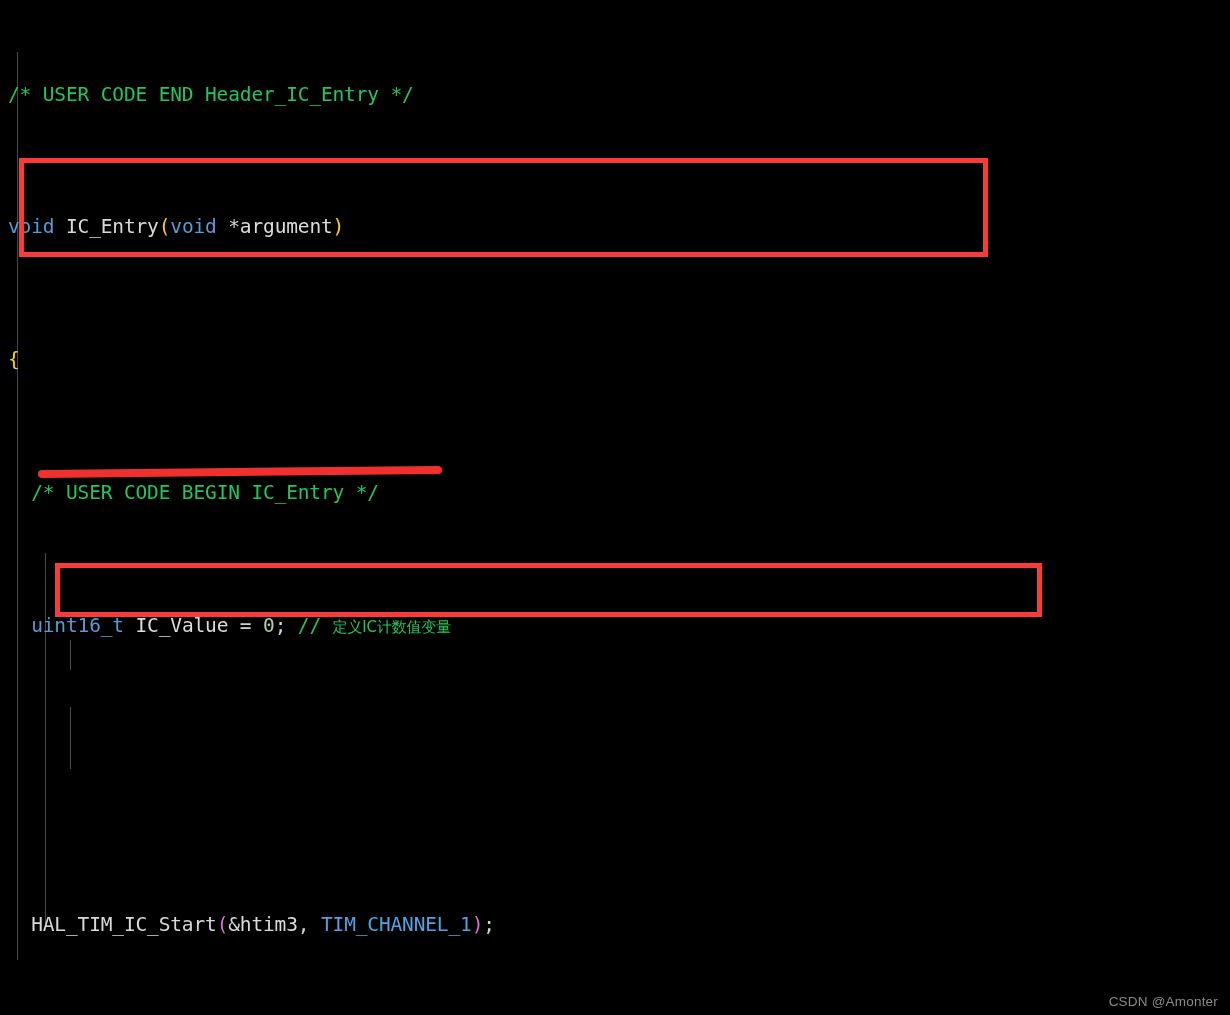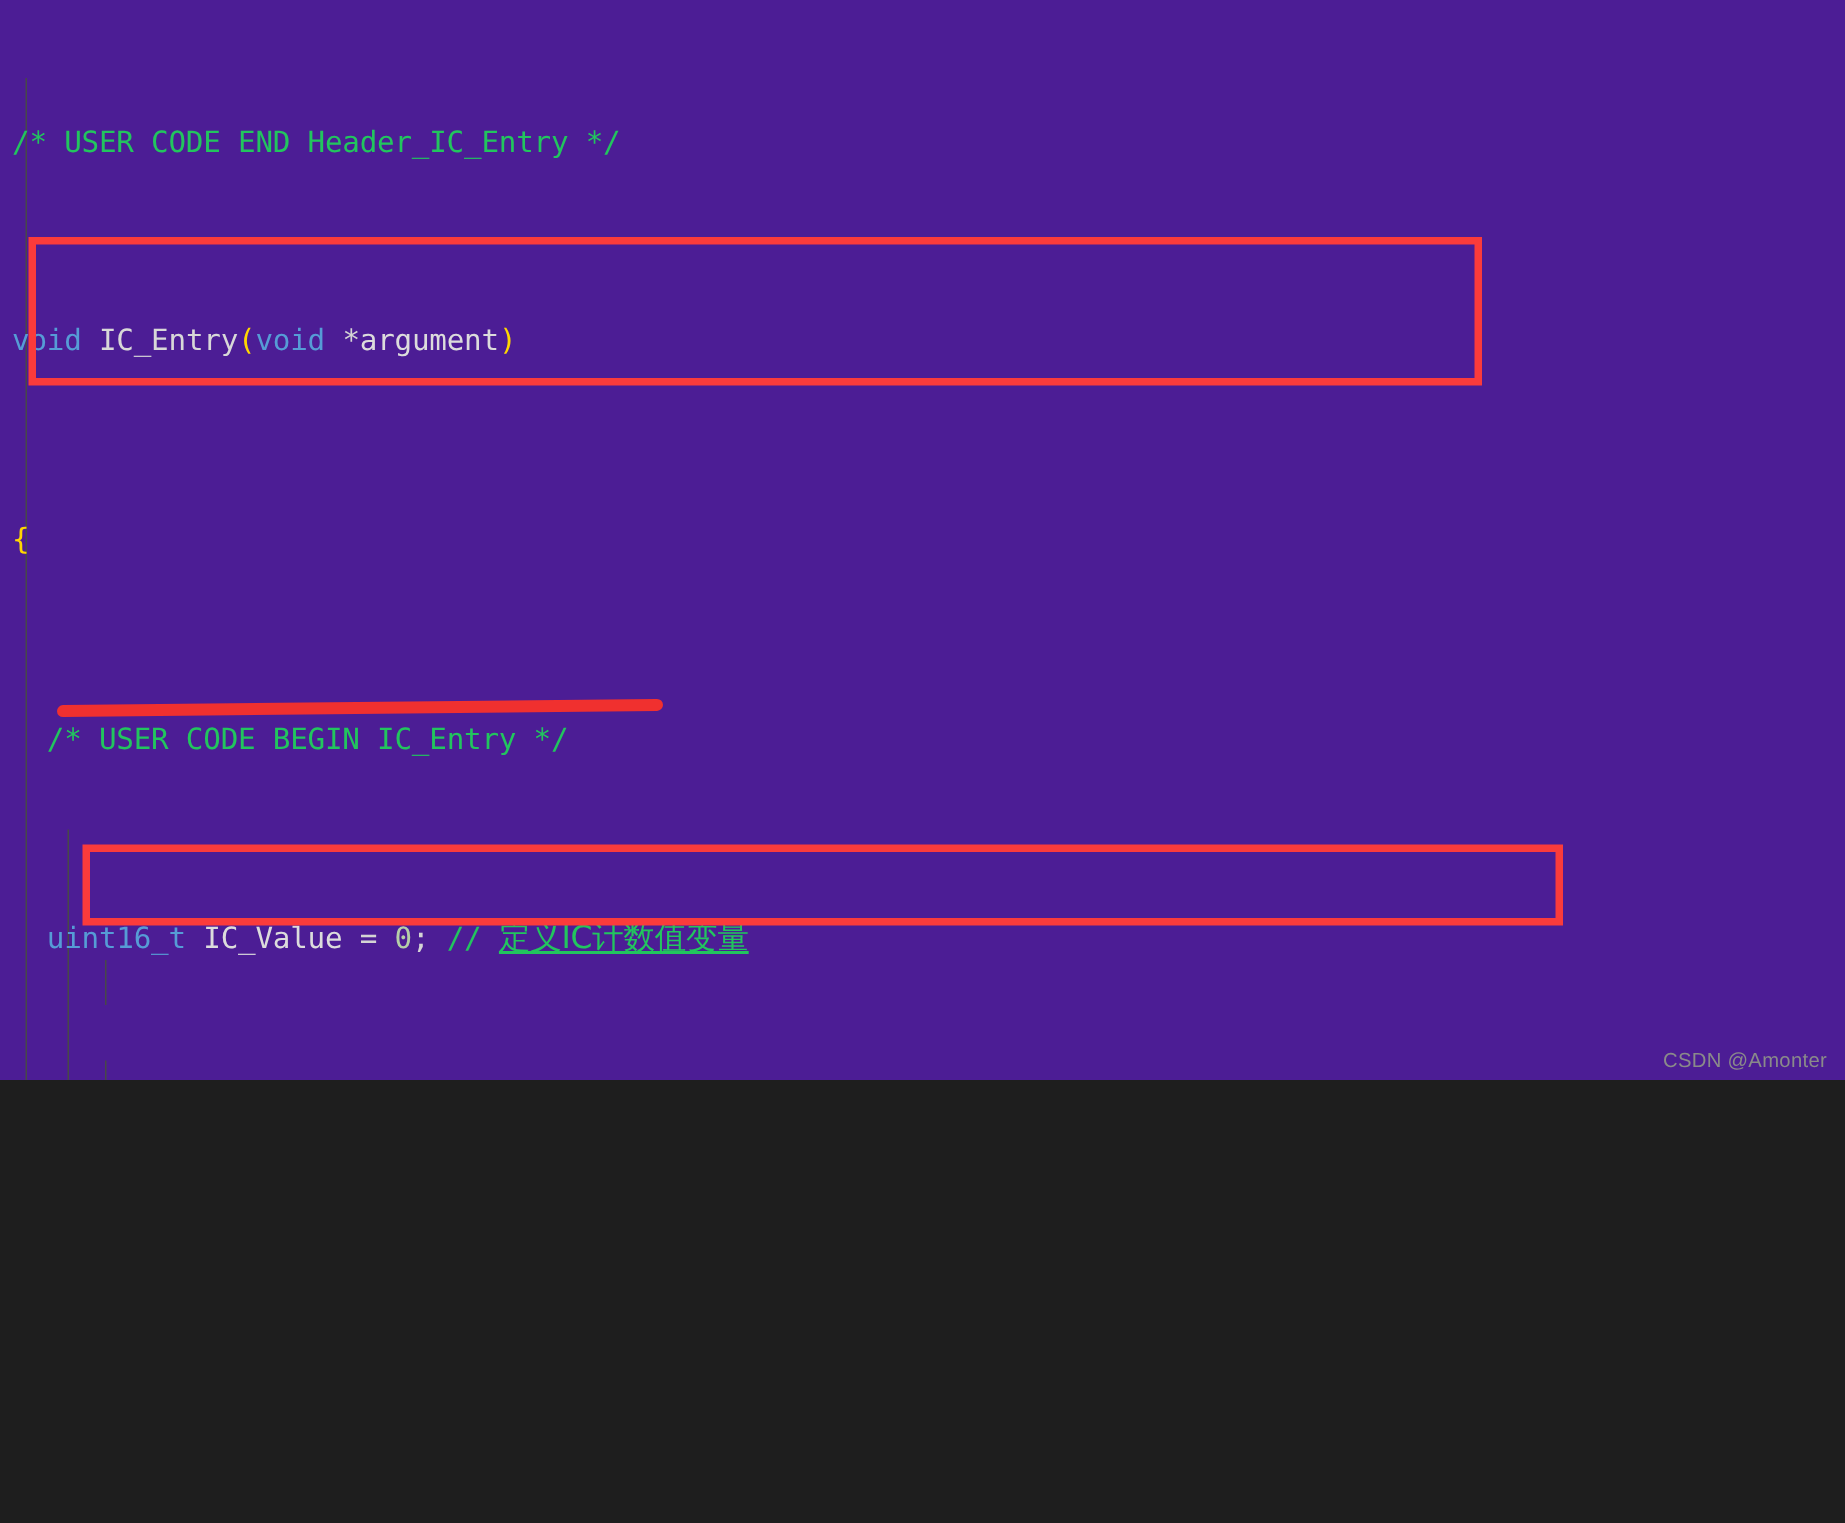--- a/index.html
+++ b/index.html
@@ -11,22 +11,22 @@
   body {
     width: 1230px;
     height: 1015px;
     overflow: hidden;
     font-family: "DejaVu Sans Mono", "Liberation Mono", monospace;
   }
 
   #editor {
     position: relative;
     width: 1230px;
-    height: 720px;
-    background: #4c1d95;
+    height: 1015px;
+    background: #000000;
     overflow: hidden;
   }
 
   
   #code {
     position: absolute;
     left: 0;
     top: 0;
     width: 1230px;
     font-size: 19.5px;
@@ -49,21 +49,21 @@
   .fn   { color: #d8d8d8; }   
   .mac  { color: #4fa3e3; }   
   .id   { color: #dcdcdc; text-align: right; }   
   .num  { color: #b5cea8; }   
   .cmt  { color: #22c55e; }   
   .p1   { color: #ffd700; }   
   .p2   { color: #da70d6; }   
   .op   { color: #d4d4d4; }
   .amp  { color: #d4d4d4; }
 
-  .cn { font-family: "DejaVu Sans", "Liberation Sans", sans-serif; font-size: 21px; text-decoration: underline; }
+  .cn { font-family: "DejaVu Sans", "Liberation Sans", sans-serif; font-size: 15px; }
 
   
   .guide {
     position: absolute;
     width: 1px;
     background: #484848;
   }
 
   
   .redbox {

